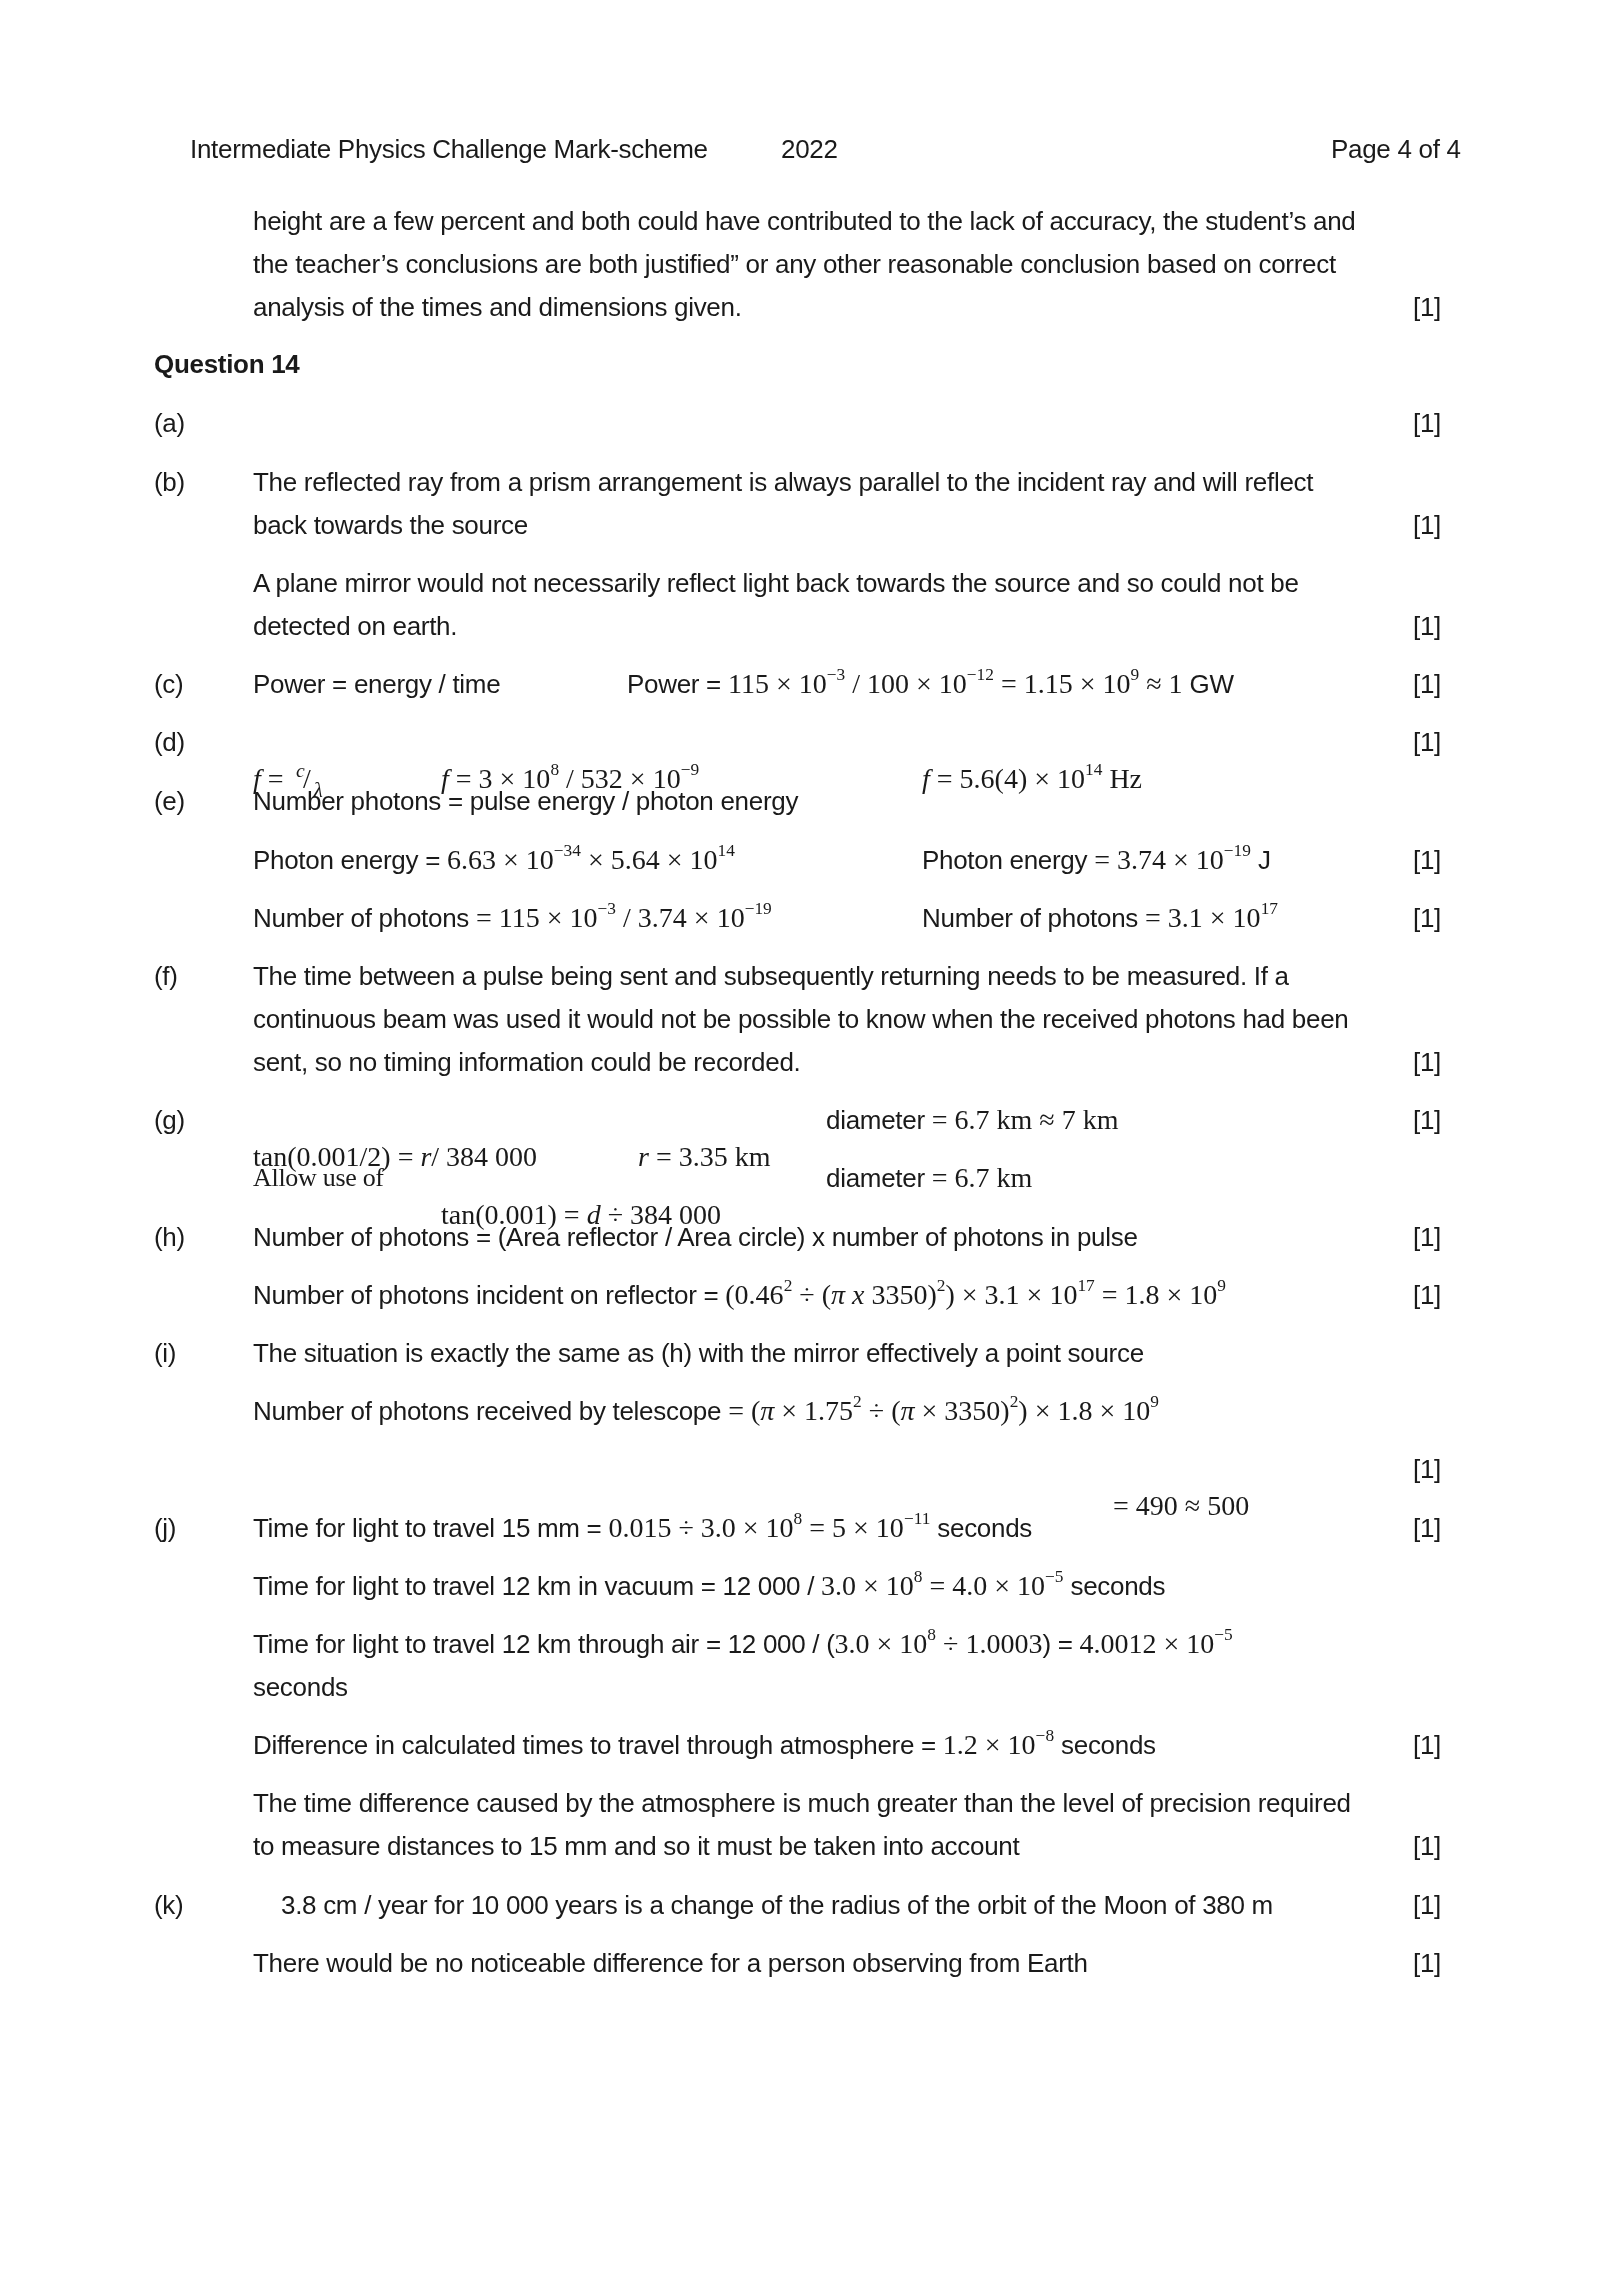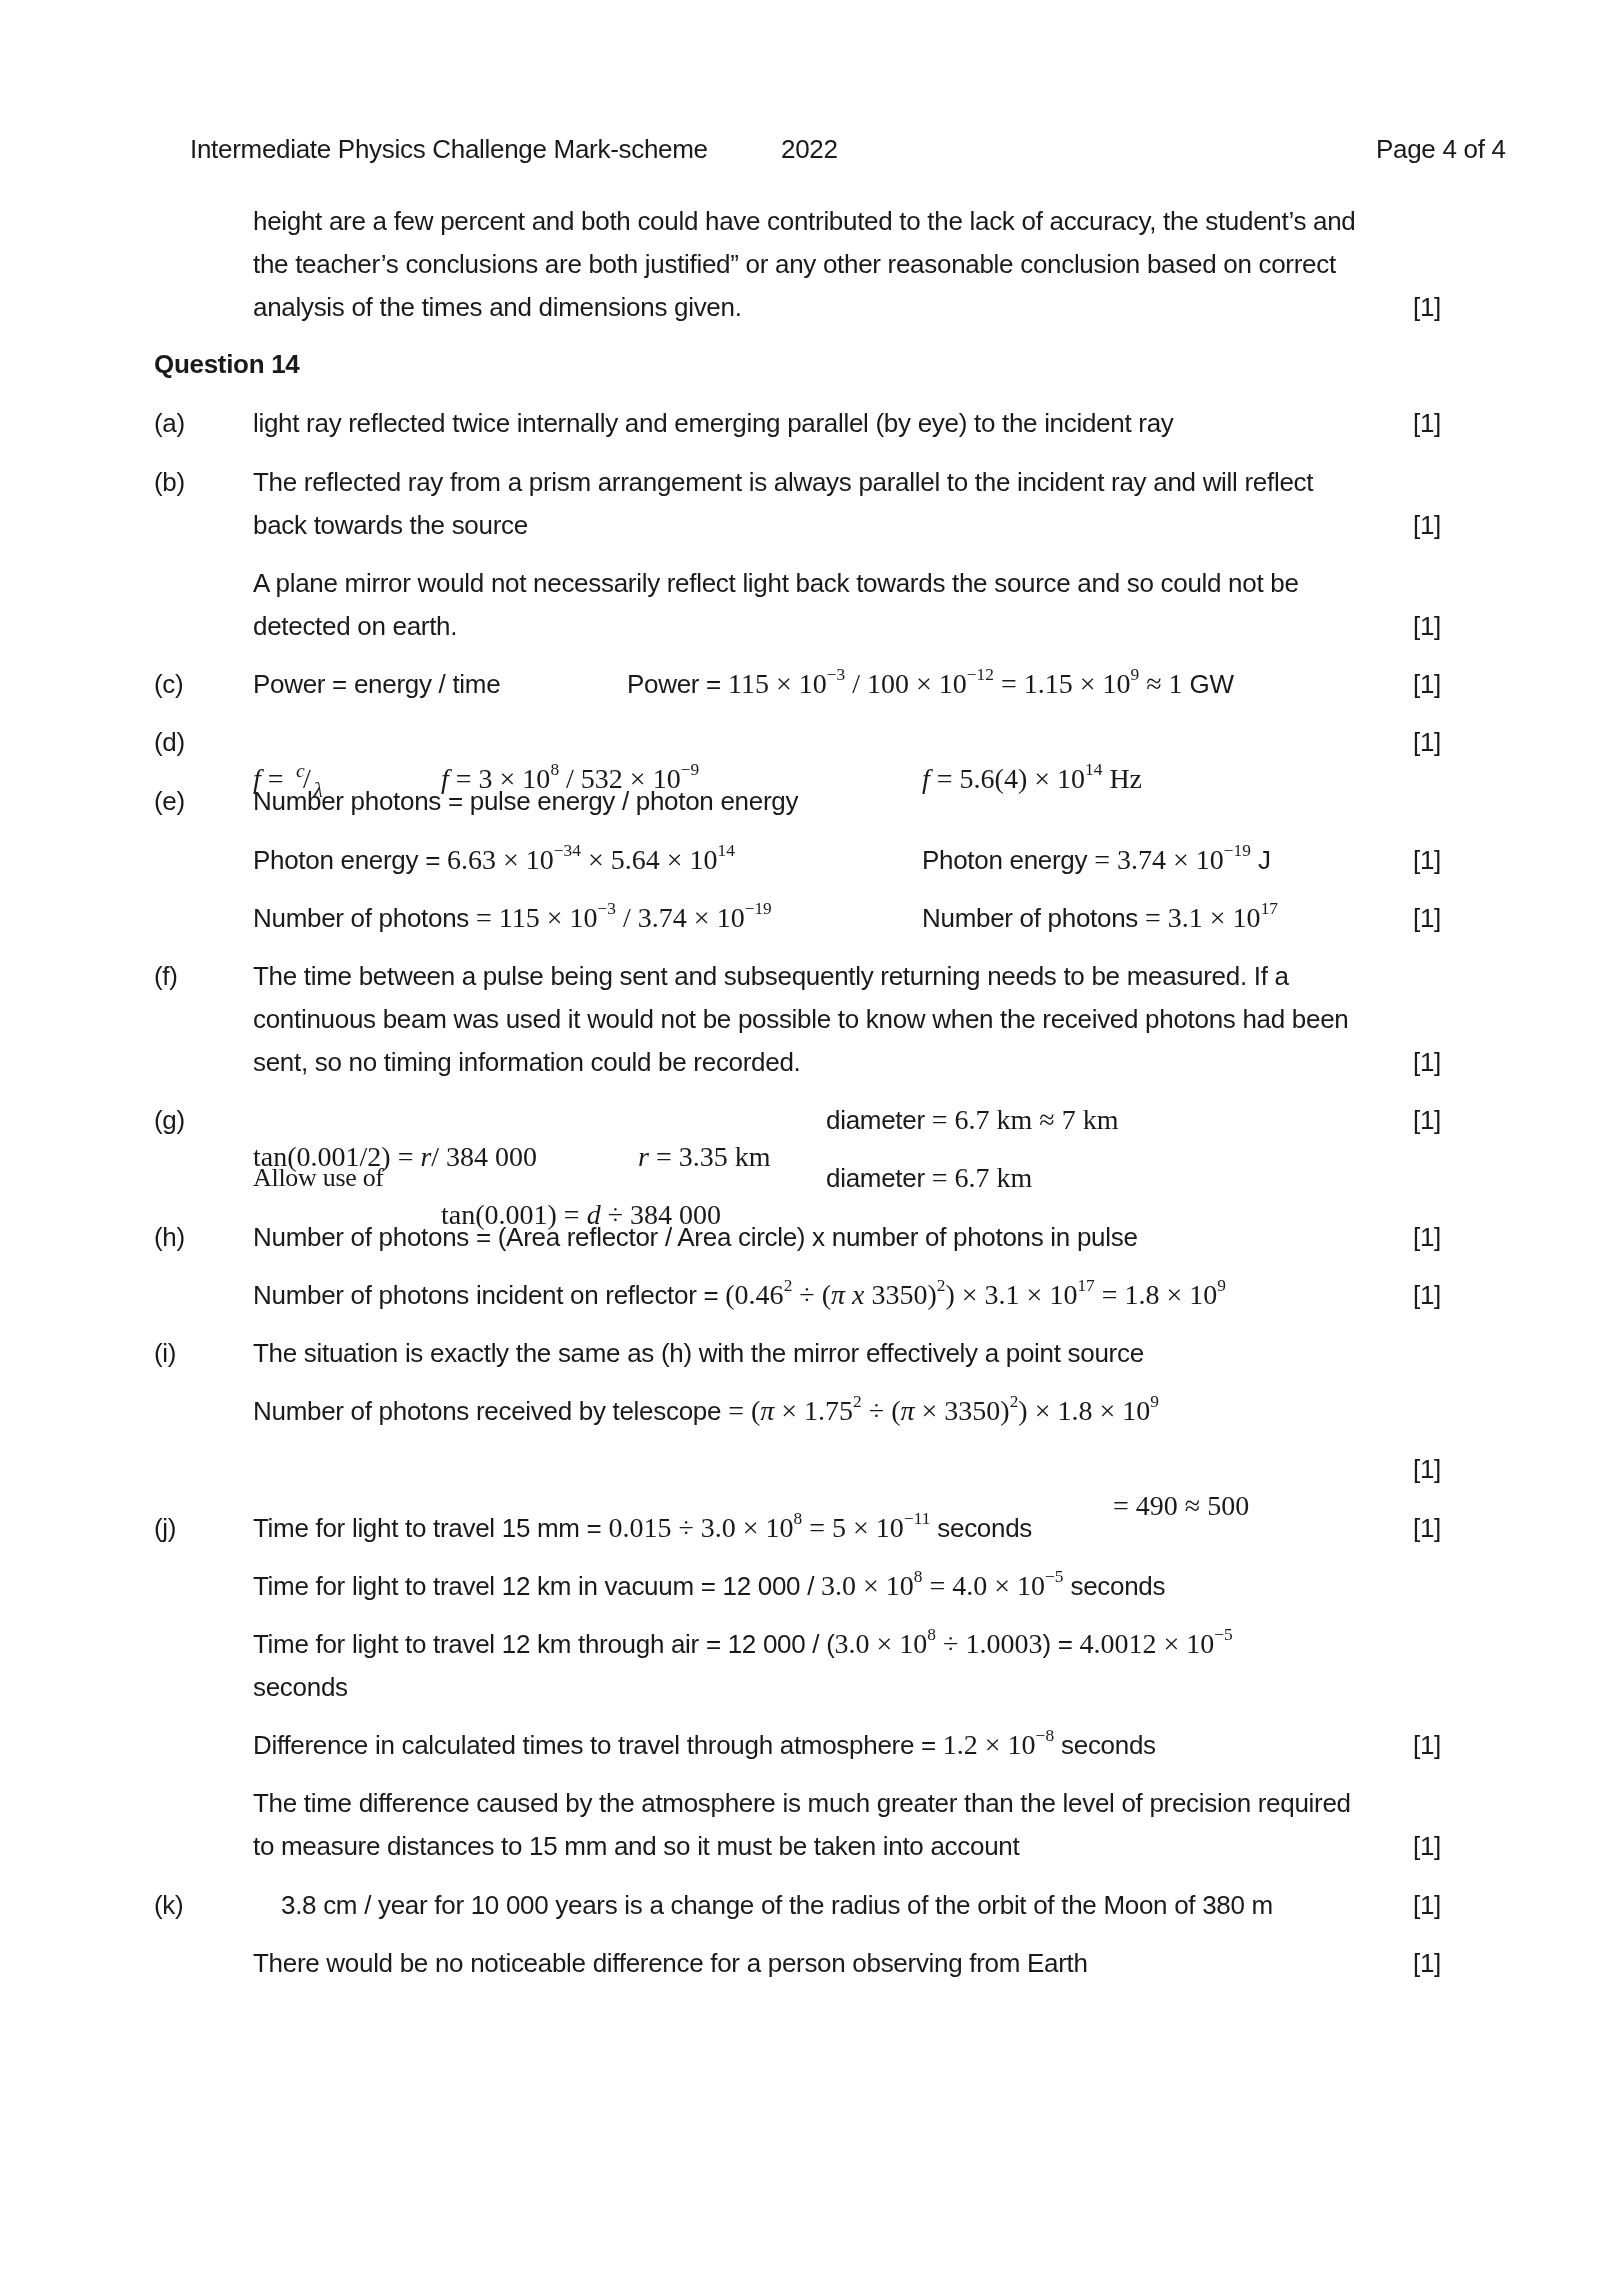--- a/index.html
+++ b/index.html
@@ -20,31 +20,30 @@
   .frac .slash { position: absolute; left: 12.5px; top: 0px; font-size: 28px; font-family: "Liberation Serif", serif; }
   .frac .den { position: absolute; left: 23px; top: 10.7px; font-size: 21.5px; font-style: italic; font-family: "Liberation Serif", serif; }
 </style>
 </head>
 <body>
 
 <div class="page">
 
   <div class="ln hdr" style="left:154px; top:134px;margin-left:36px;">Intermediate Physics Challenge Mark-scheme</div>
   <div class="ln hdr" style="left:781px; top:134px;">2022</div>
-  <div class="ln hdr" style="left:1331px; top:134px;margin-left:45px;">Page 4 of 4</div>
+  <div class="ln hdr" style="left:1331px; top:134px;">Page 4 of 4</div>
 
   <div class="ln txt" style="top:206px;">height are a few percent and both could have contributed to the lack of accuracy, the student’s and</div>
   <div class="ln txt" style="top:249px;">the teacher’s conclusions are both justified” or any other reasonable conclusion based on correct</div>
   <div class="ln txt" style="top:292px;">analysis of the times and dimensions given.</div>
   <div class="ln mark" style="top:292px;">[1]</div>
 
   <div class="ln lbl bold" style="top:349px;">Question 14</div>
 
   <div class="ln lbl" style="top:408px;">(a)</div>
-  <div class="ln txt" style="top:408px;">light ray reflected twice internally and emerging parallel (by eye) to the incident ray</div>
   <div class="ln mark" style="top:408px;">[1]</div>
 
   <div class="ln lbl" style="top:467px;">(b)</div>
   <div class="ln txt" style="top:467px;">The reflected ray from a prism arrangement is always parallel to the incident ray and will reflect</div>
   <div class="ln txt" style="top:510px;">back towards the source</div>
   <div class="ln mark" style="top:510px;">[1]</div>
   <div class="ln txt" style="top:568px;">A plane mirror would not necessarily reflect light back towards the source and so could not be</div>
   <div class="ln txt" style="top:611px;">detected on earth.</div>
   <div class="ln mark" style="top:611px;">[1]</div>
 

